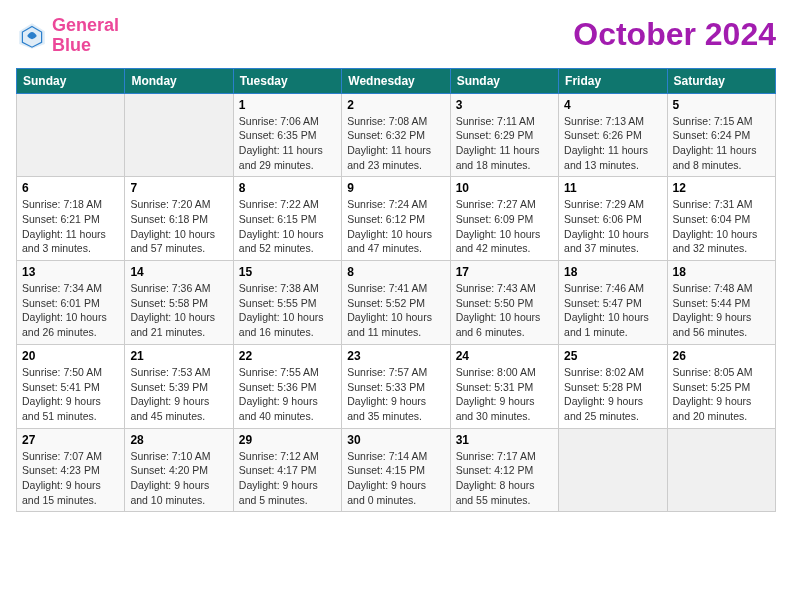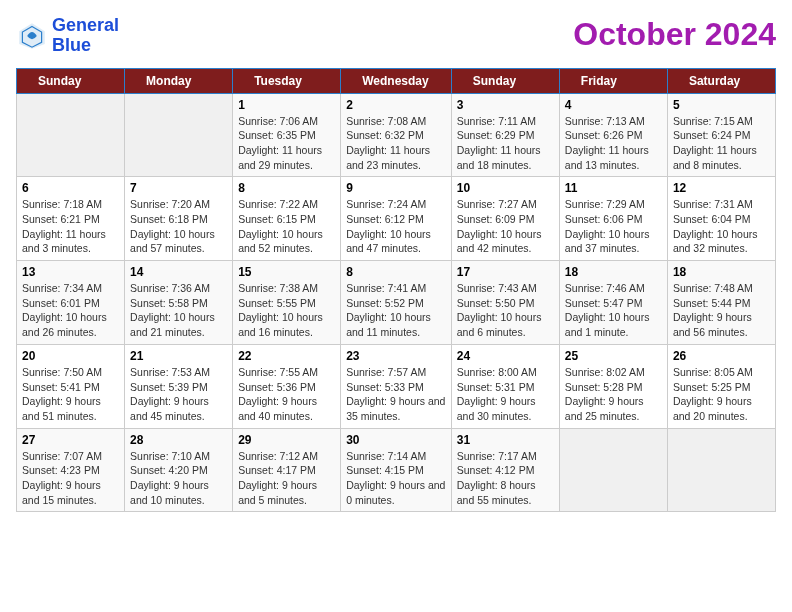--- a/index.html
+++ b/index.html
@@ -21,21 +21,21 @@
       align-items: center;
       gap: 4px;
     }
     .logo-text {
       font-size: 18px;
       font-weight: bold;
       color: #333;
       line-height: 1.1;
     }
     .logo-text span {
-      color: #1d4ed8;
+      color: #ec4899;
     }
     .logo-icon {
       width: 32px;
       height: 32px;
     }
     .title-block {
       text-align: right;
     }
     .month-title {
       font-size: 32px;
@@ -45,24 +45,24 @@
     .location {
       font-size: 15px;
       color: #555;
     }
     table {
       width: 100%;
       border-collapse: collapse;
       font-size: 11px;
     }
     thead th {
-      background: #7f1d1d;
+      background: #0f766e;
       color: #fff;
       text-align: left;
-      padding: 5px 21px;
+      padding: 5px 6px;
       font-size: 12px;
       font-weight: bold;
       border: 1px solid #2b7fcc;
     }
     td {
       border: 1px solid #ccc;
       vertical-align: top;
       padding: 4px 5px;
       width: 107px;
       min-height: 80px;

